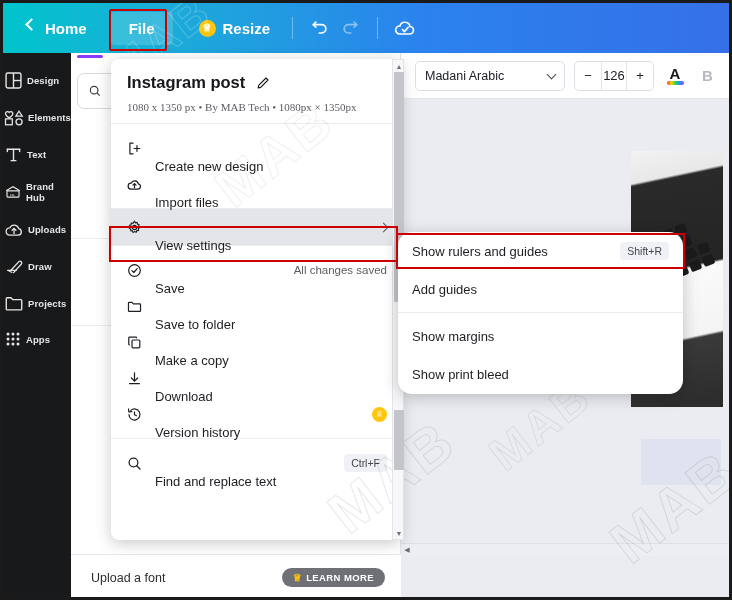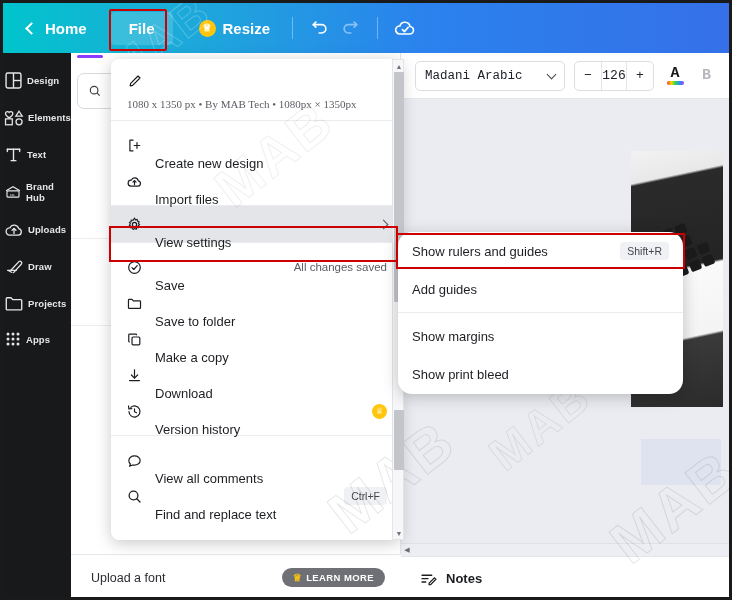--- a/index.html
+++ b/index.html
@@ -20,21 +20,21 @@
   
   .topbar {
     position: absolute; left: 0; top: 0;
     width: 726px; height: 50px;
     background: linear-gradient(90deg,#00c4cc 0%, #1badd8 22%, #2b82ee 58%, #3570e8 100%);
     display: flex; align-items: center;
     padding-left: 14px;
     z-index: 30;
   }
   .tb-home {
-    display: flex; align-items: center; gap: 9px;
+    display: flex; gap: 9px;
     color: #fff; font-size: 15px; font-weight: bold;
     padding: 6px 10px; border-radius: 4px; cursor: pointer;
   }
   .chev-left {
     display:inline-block; width:9px; height:9px;
     border-left: 2px solid #fff; border-bottom: 2px solid #fff;
     transform: rotate(45deg);
   }
   .tb-file {
     position: relative;
@@ -132,21 +132,21 @@
   
   .canvasarea {
     position: absolute; left: 398px; top: 50px;
     width: 328px; height: 547px;
     background: #eaecf1;
     z-index: 10; overflow: hidden;
   }
   .ctoolbar {
     position: absolute; left: 0; top: 0; width: 328px; height: 46px;
     background: #fff; border-bottom: 1px solid #e4e5e9;
-    display: flex; align-items: center; gap: 9px; padding-left: 14px; font-family: Liberation Mono, monospace;
+    display: flex; align-items: center; gap: 9px; padding-left: 14px;
   }
   .font-select {
     width: 150px; height: 30px; border: 1px solid #dcdee3; border-radius: 5px;
     display: flex; align-items: center; justify-content: space-between;
     padding: 0 9px; font-size: 12.5px; color: #20222a; cursor: pointer;
   }
   .chev-d {
     width: 7px; height: 7px; border-right: 1.7px solid #45464b;
     border-bottom: 1.7px solid #45464b; transform: rotate(45deg);
     margin-top: -3px;
@@ -530,37 +530,29 @@
             </div>
         </div>
       </div>
       <div class="bluebox"></div>
     </div>
 
     <div class="hscroll">
       <span class="hs-arrow">◀</span>
     </div>
 
-    <div class="notesbar">
-      <svg width="18" height="18" viewBox="0 0 24 24" fill="none" stroke="#1d1e22" stroke-width="1.7" stroke-linecap="round">
-        <line x1="4" y1="7" x2="17" y2="7"></line>
-          <line x1="4" y1="11.5" x2="12" y2="11.5"></line>
-        <line x1="4" y1="16" x2="9" y2="16"></line>
-        <path d="M13.5 17.5 20.5 10.4l2 2-7 7.1h-2z"></path>
-      </svg>
-      <span class="nlbl">Notes</span>
-    </div>
   </div>
 
   <div class="wm wm3">MAB</div>
   <div class="wm wm5">MAB</div>
 
   <div class="filemenu">
     <div class="fm-head">
       <div class="fm-title">
+        <span>Instagram post</span>
         <svg width="16" height="16" viewBox="0 0 24 24" fill="none" stroke="#16171a" stroke-width="1.7" stroke-linecap="round" stroke-linejoin="round">
           <path d="M16.5 4.5 19.5 7.5 8.5 18.5 4.7 19.3 5.5 15.5z"></path>
         </svg>
       </div>
       <div class="fm-sub">1080 x 1350 px • By MAB Tech • 1080px × 1350px</div>
     </div>
     <div class="fm-divider"></div>
     <div style="height:6px"></div>
 
     <div class="fm-item">
@@ -652,28 +644,20 @@
         </svg>
       </span>
       <span class="fi-lbl">Version history</span>
       <span class="crown-sm">♕</span>
     </div>
 
     <div style="height:6px"></div>
     <div class="fm-divider"></div>
     <div style="height:6px"></div>
 
-    <div class="fm-item">
-      <span class="fi-ic">
-        <svg width="17" height="17" viewBox="0 0 24 24" fill="none" stroke="#1d1e22" stroke-width="1.7" stroke-linejoin="round">
-          <path d="M20 12.1c0 3.6-3.6 6.5-8 6.5a9.6 9.6 0 0 1-2.4-.3L5 20l1.2-3.1A6.2 6.2 0 0 1 4 12.1c0-3.6 3.6-6.5 8-6.5s8 2.9 8 6.5z"></path>
-        </svg>
-      </span>
-      <span class="fi-lbl">View all comments</span>
-    </div>
 
     <div class="fm-item">
       <span class="fi-ic">
         <svg width="17" height="17" viewBox="0 0 24 24" fill="none" stroke="#1d1e22" stroke-width="1.8" stroke-linecap="round">
           <circle cx="10.6" cy="10.6" r="6.2"></circle>
             <line x1="15.2" y1="15.2" x2="19.8" y2="19.8"></line>
         </svg>
       </span>
       <span class="fi-lbl">Find and replace text</span>
       <span class="kbd">Ctrl+F</span>

